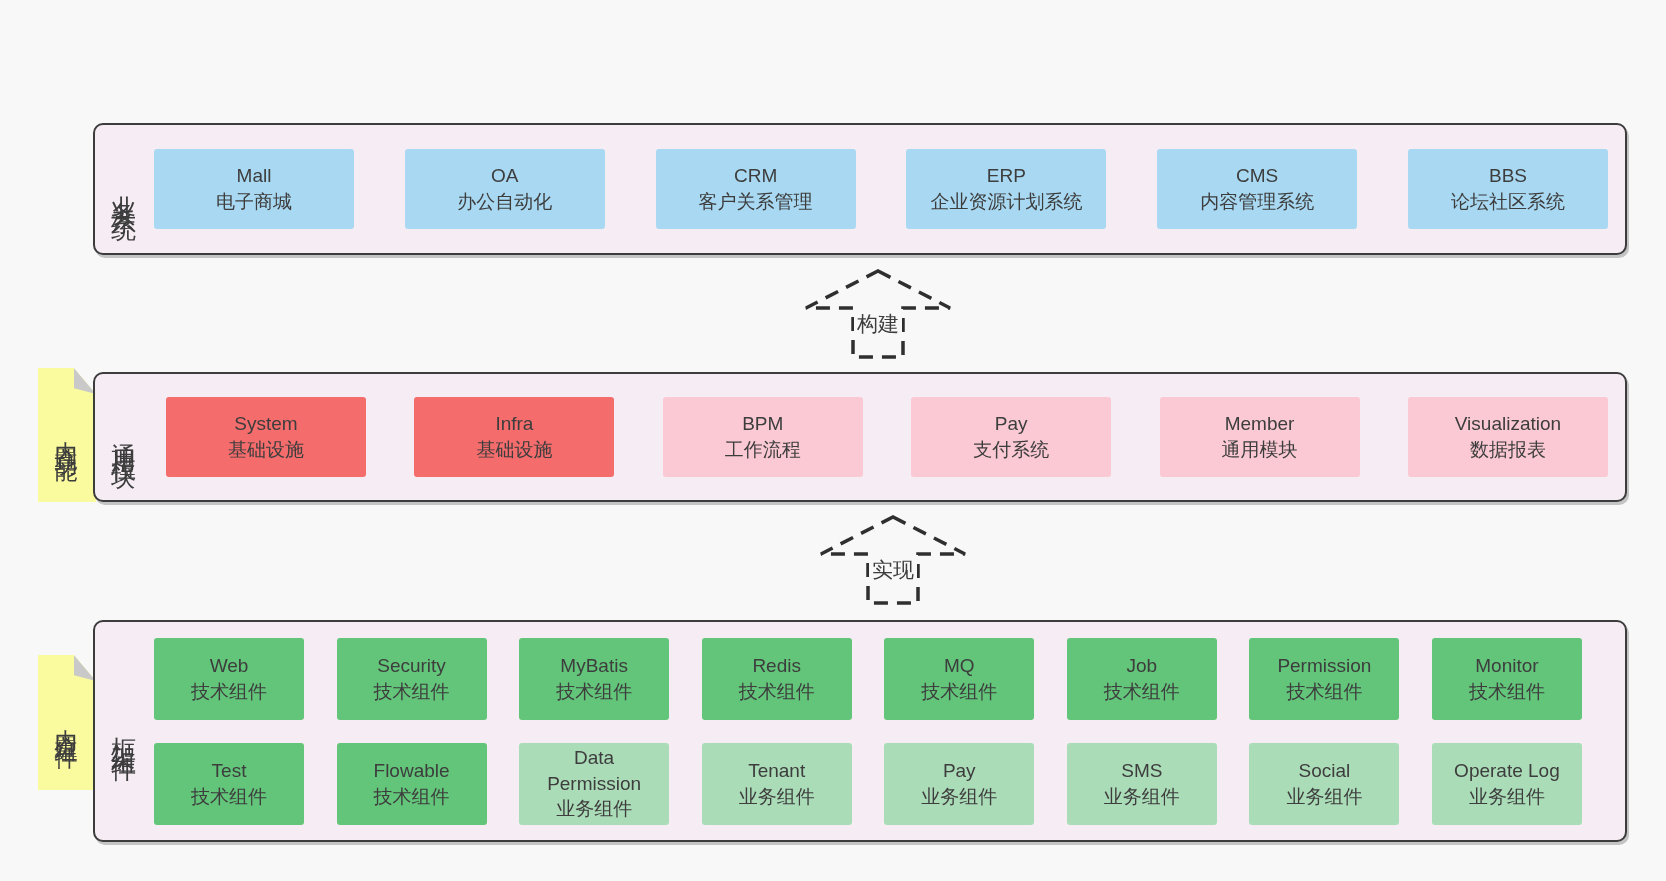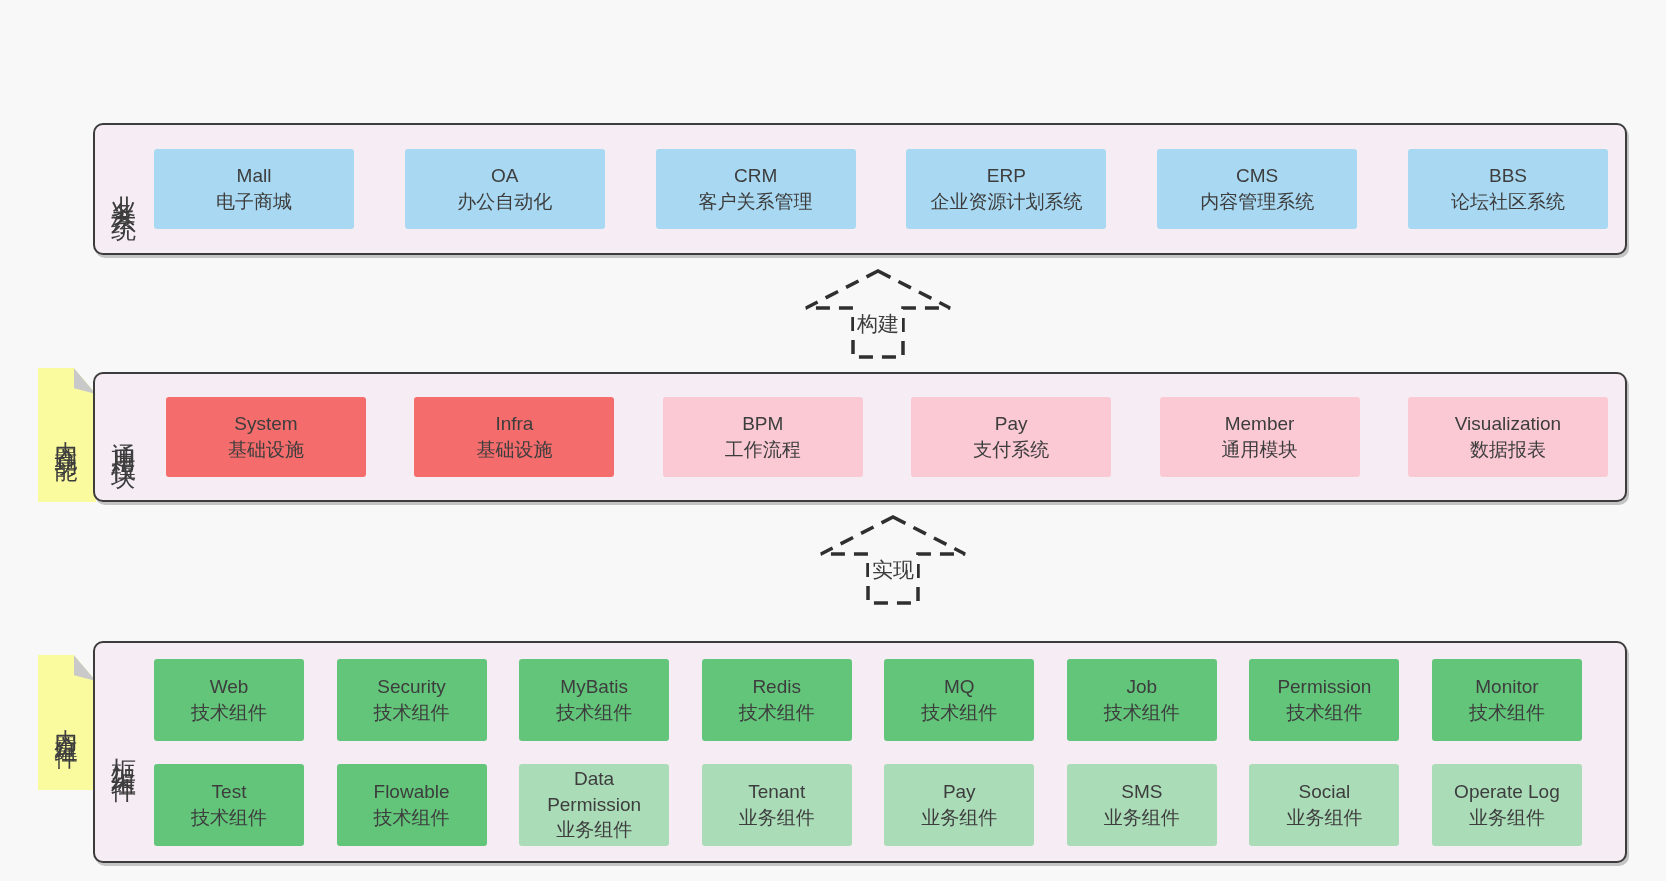--- a/index.html
+++ b/index.html
@@ -12,21 +12,21 @@
   .panel {
     position:absolute; left:93px; width:1534px;
     background:var(--panel-bg,#f6edf4);
     border:2.5px solid var(--panel-border,#3c3c3c);
     border-radius:10px;
     box-shadow:2px 3px 0 rgba(60,60,60,0.28);
     display:flex; align-items:stretch; z-index:1;
   }
   .panel-business  { top:123px; height:132px; }
   .panel-common    { top:372px; height:130px;gap:12px; }
-  .panel-framework { top:641px; height:222px; }
+  .panel-framework { top:620px; height:222px; }
 
   .side-label {
     width:59px; flex:0 0 59px;
     display:flex; align-items:center; justify-content:center;
     writing-mode:vertical-rl; text-orientation:upright;
     font-size:25px; letter-spacing:7px; color:var(--text,#3d3d3d);
   }
 
   .boxes {
     flex:1; display:flex; justify-content:space-between; align-items:center;

